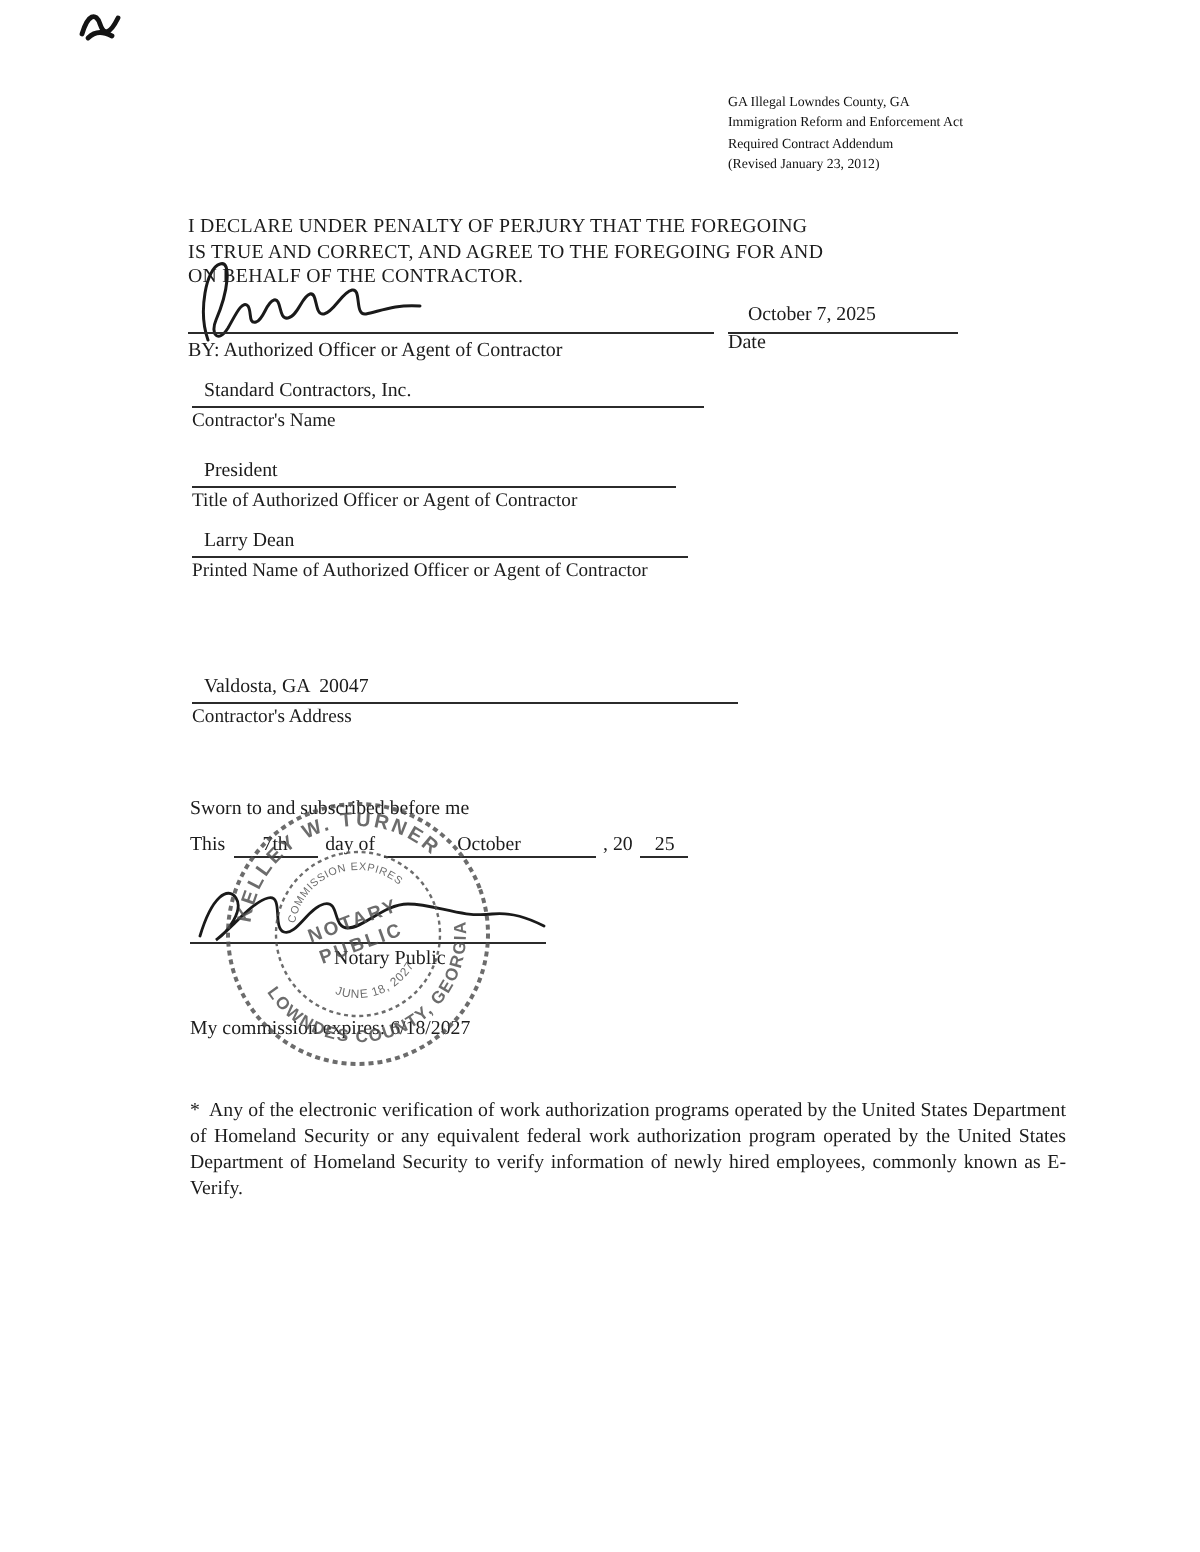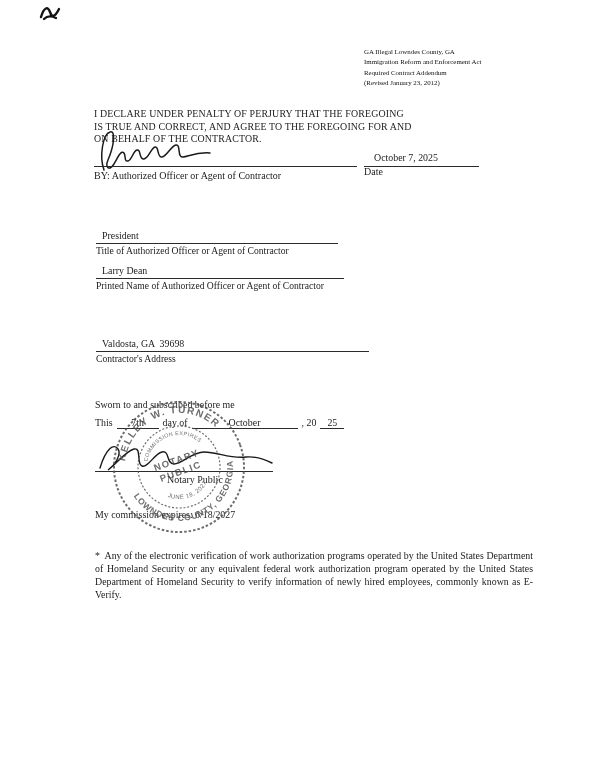--- a/index.html
+++ b/index.html
@@ -45,34 +45,38 @@
     <path d="M 8 46 C 3 32 7 10 14 8 C 20 6 18 22 12 36 C 9 43 13 48 18 40 C 22 33 25 26 28 29 C 30 32 28 38 32 37 C 36 36 37 27 41 26 C 45 25 43 36 48 35 C 53 34 55 24 59 23 C 63 22 61 34 66 33 C 71 32 75 22 80 21 C 85 20 81 34 87 33 C 93 32 101 28 114 29" fill="none" stroke="#1a1a1a" stroke-width="1.5" stroke-linecap="round"></path>
   </svg>
 
   <div class="abs rule" style="left:82px; top:166px; width:263px;"></div>
   <div class="abs lbl" style="left:82px; top:170px;">BY: Authorized Officer or Agent of Contractor</div>
 
   <div class="abs val" style="left:362px; top:152px;">October 7, 2025</div>
   <div class="abs rule" style="left:352px; top:166px; width:115px;"></div>
   <div class="abs lbl" style="left:352px; top:166px;">Date</div>
 
+  <div class="field" style="left:84px; top:190px; width:256px;">
+    <div class="field-value">Standard Contractors, Inc.</div>
+    <div class="field-label">Contractor's Name</div>
+  </div>
 
   <div class="field" style="left:84px; top:265px; width:248px;">
     <div class="field-value">Larry Dean</div>
     <div class="field-label">Printed Name of Authorized Officer or Agent of Contractor</div>
   </div>
 
   <div class="field" style="left:84px; top:230px; width:242px;">
     <div class="field-value">President</div>
     <div class="field-label">Title of Authorized Officer or Agent of Contractor</div>
   </div>
 
 
   <div class="field" style="left:84px; top:338px; width:273px;">
-    <div class="field-value">Valdosta, GA  39698</div>
+    <div class="field-value">Valdosta, GA  20047</div>
     <div class="field-label">Contractor's Address</div>
   </div>
 
   <div class="abs sworn-line" style="left:83px; top:399px;">Sworn to and subscribed before me</div>
 
   <div class="abs sworn-line" style="left:83px; top:417px;">
     <span>This</span><span class="blank" style="width:42px;"><span>7th</span></span><span>day of</span><span class="blank" style="width:106px;"><span>October</span></span><span>, 20</span><span class="blank" style="width:24px;"><span>25</span></span>
   </div>
 
   <svg class="abs" style="left:84px; top:440px;" width="180" height="34" viewBox="0 0 180 34">

